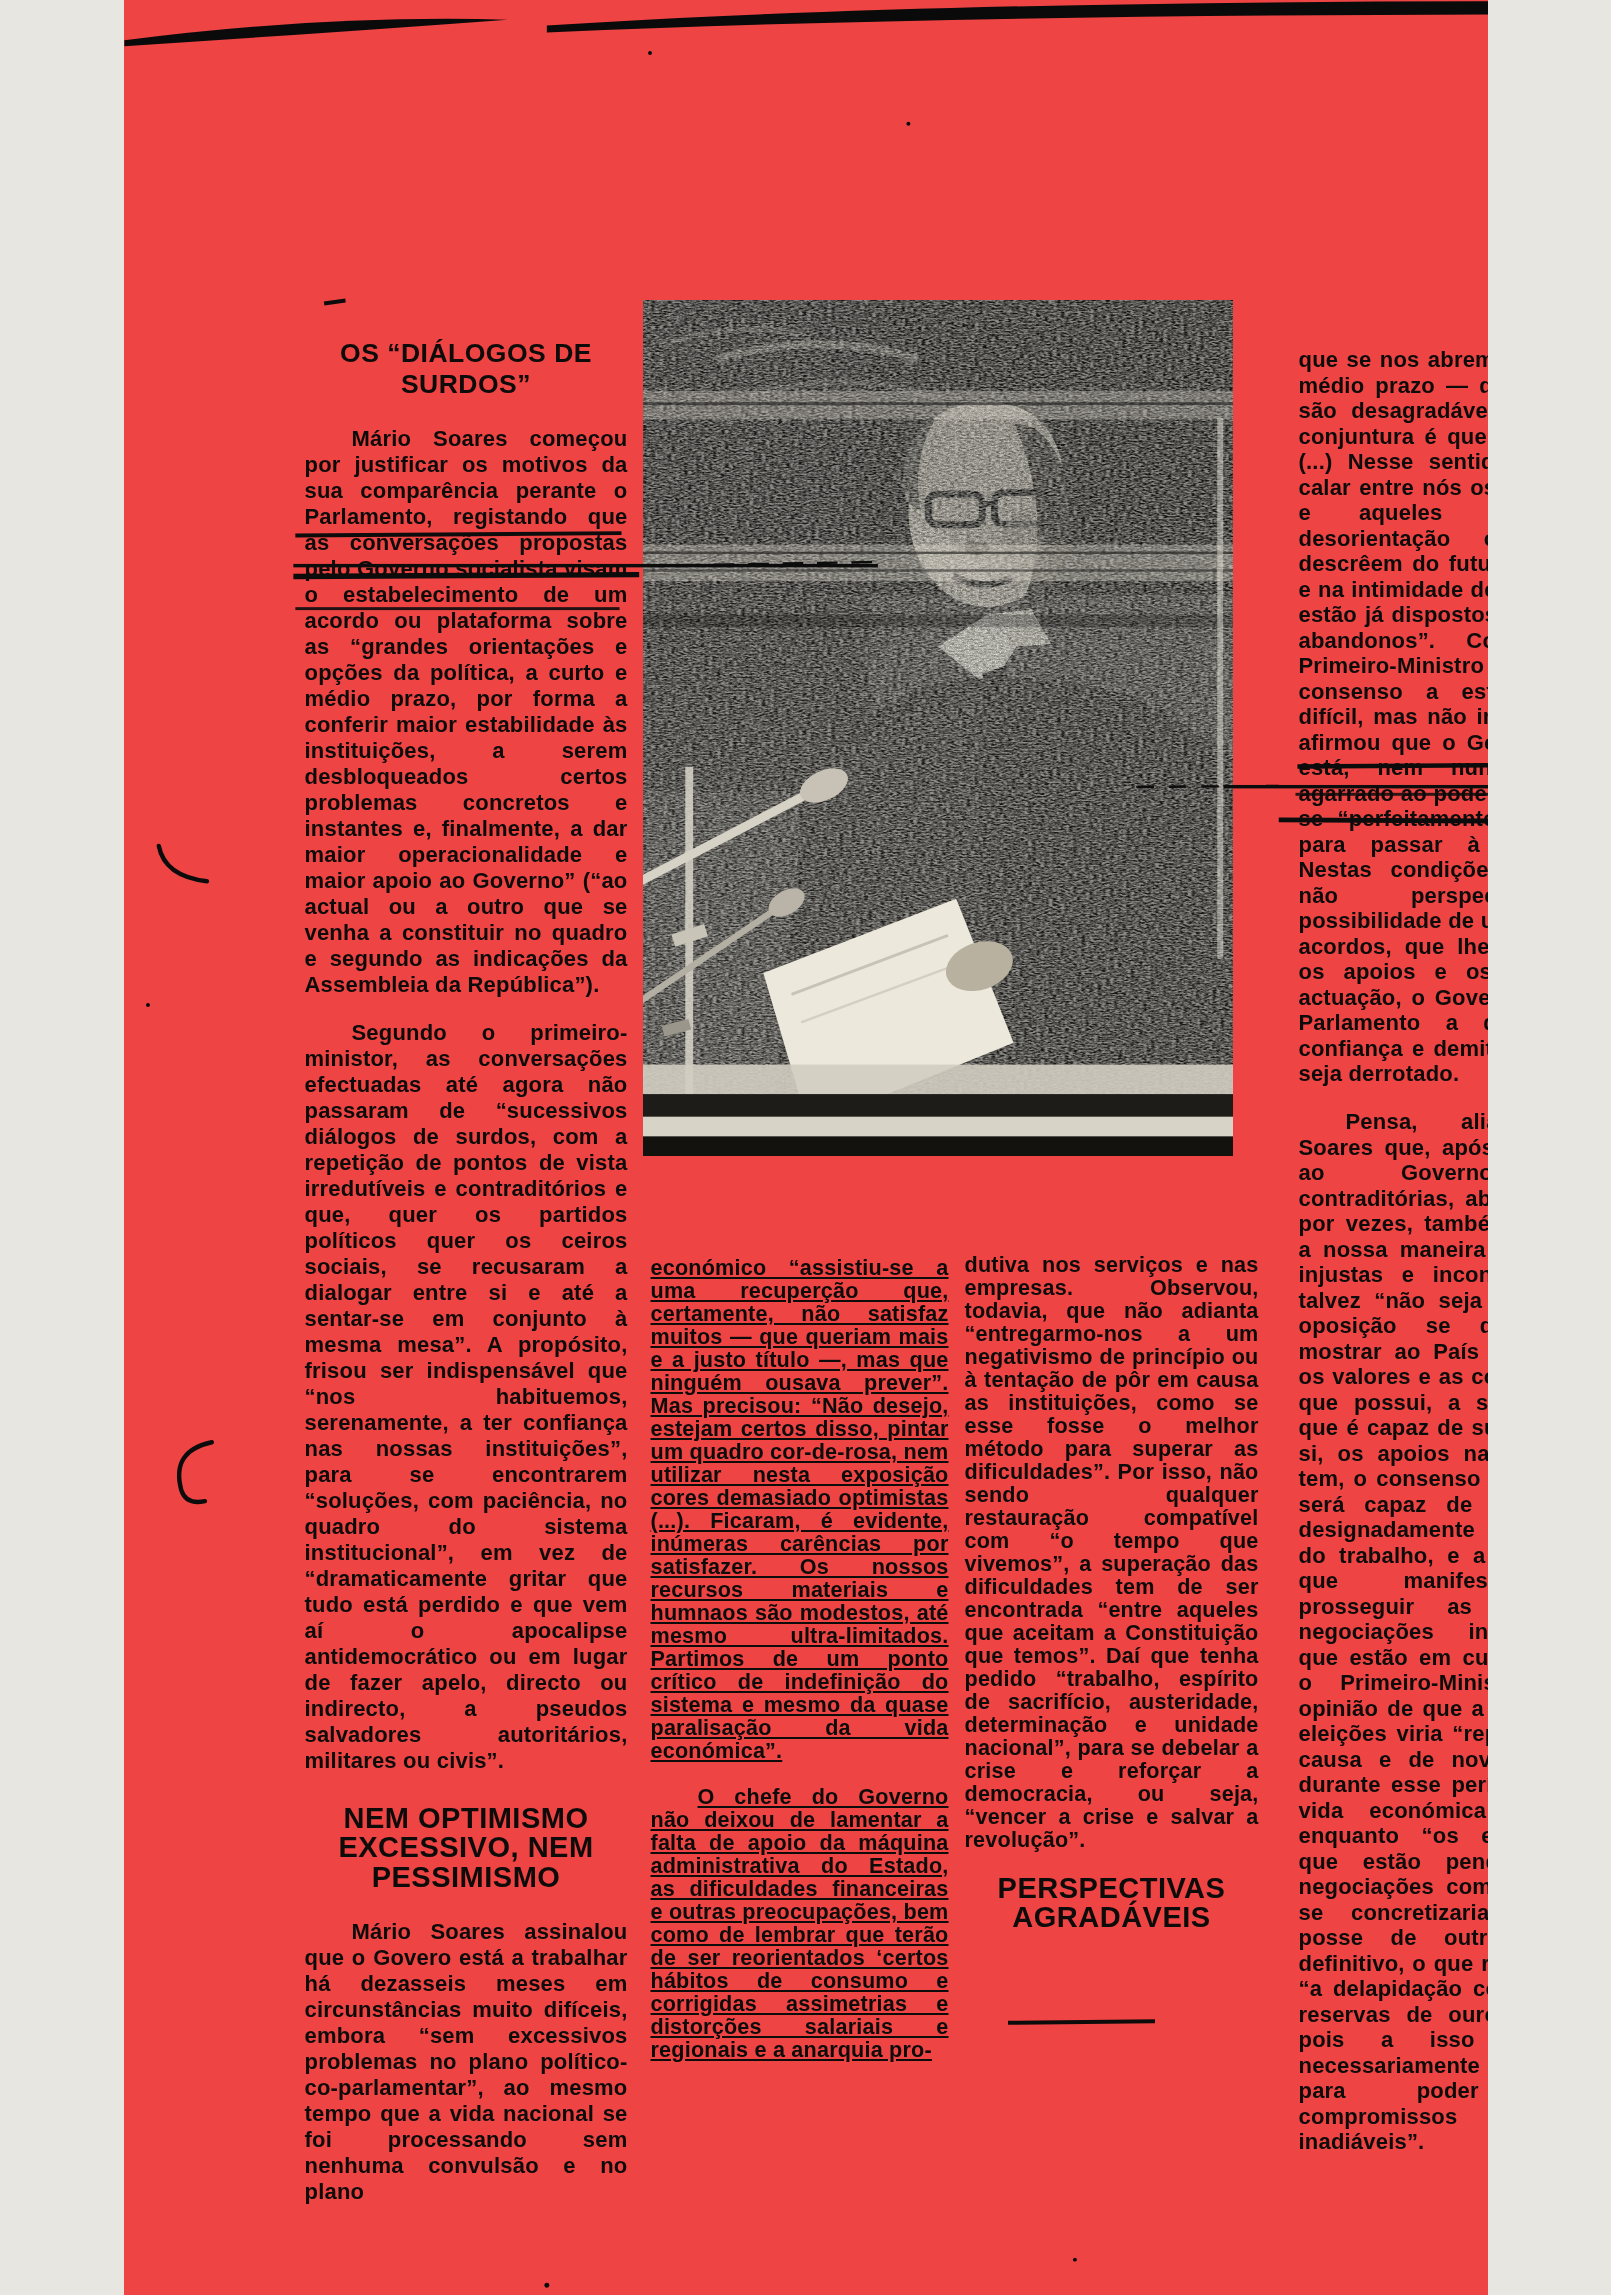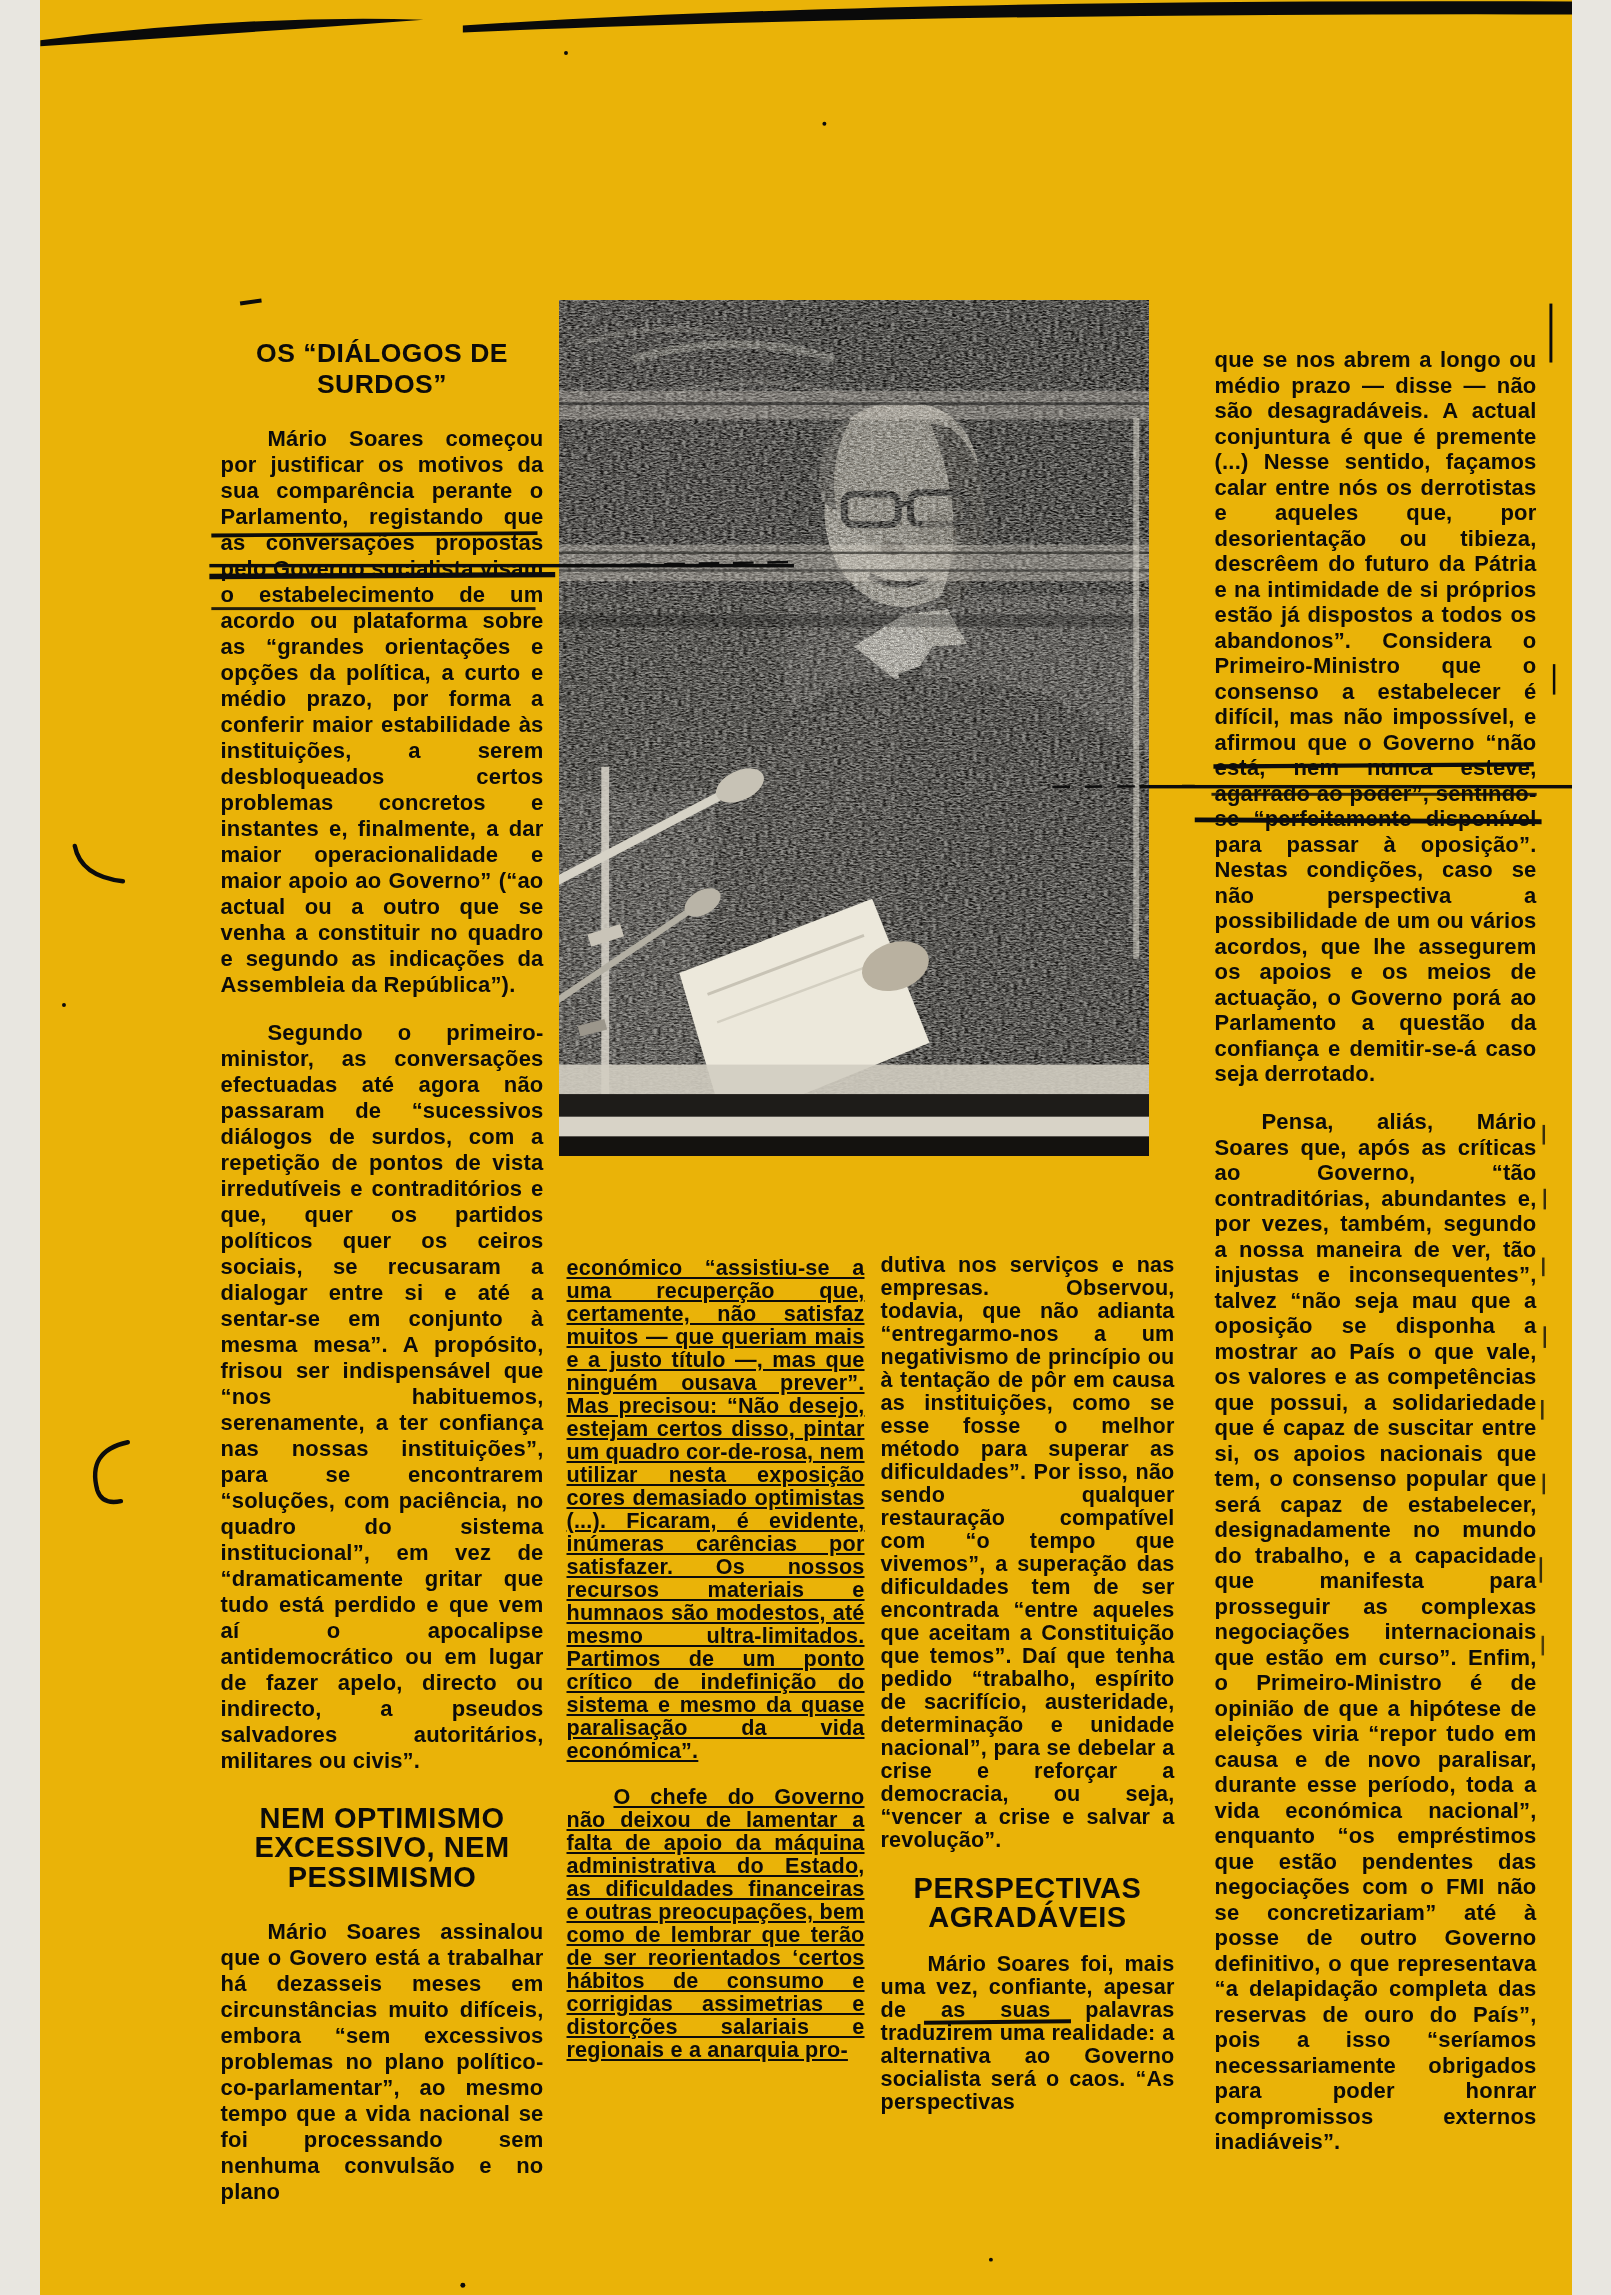--- a/index.html
+++ b/index.html
@@ -1,19 +1,19 @@
 <!DOCTYPE html>
 <html lang="pt" style="font-size:7.9px"><head>
 <meta charset="utf-8">
 <title>Recorte de jornal</title>
 <style>
   html,body{margin:0;padding:0;background:#e8e6e0;}
   .page{
-    position:relative;width:1532px;height:2295px;margin:0 auto;
-    background:#eab308;overflow:hidden;
+    position:relative;width:1364px;height:2295px;margin:0 auto;
+    background:#ef4444;overflow:hidden;
     font-family:"Liberation Sans",sans-serif;color:#0d0c0a;
   }
   .col{position:absolute;text-align:justify;font-weight:700;letter-spacing:0.2px;}
   .col p{margin:0 0 22.6px 0;}
   .col-left  {left:181px; top:338px;  width:323px; font-size:22px; line-height:26px;}
   .col-mid-a {left:527px;top:1256px; width:298px; font-size:21.6px; line-height:23px;text-decoration:underline;}
   .col-mid-b {left:841px;top:1253px; width:294px; font-size:21.6px; line-height:23px;}
   .col-right {left:1175px;top:347px;  width:322px; font-size:22px; line-height:25.5px;}
   .indent{text-indent:47px;}
   .headline{
@@ -131,21 +131,20 @@
   </div>
 
   <div class="col col-mid-a">
     <p>económico “assistiu-se a uma recuperção que, certamente, não satisfaz muitos — que queriam mais e a justo título —, mas que ninguém ousava prever”. Mas precisou: “Não desejo, estejam certos disso, pintar um quadro cor-de-rosa, nem utilizar nesta exposição cores demasiado optimistas (...). Ficaram, é evidente, inúmeras carências por satisfazer. Os nossos recursos materiais e humnaos são modestos, até mesmo ultra-limitados. Partimos de um ponto crítico de indefinição do sistema e mesmo da quase paralisação da vida económica”.</p>
     <p class="indent">O chefe do Governo não deixou de lamentar a falta de apoio da máquina administrativa do Estado, as dificuldades financeiras e outras preocupações, bem como de lembrar que terão de ser reorientados ‘certos hábitos de consumo e corrigidas assimetrias e distorções salariais e regionais e a anarquia pro-</p>
   </div>
 
   <div class="col col-mid-b">
     <p>dutiva nos serviços e nas empresas. Observou, todavia, que não adianta “entregarmo-nos a um negativismo de princípio ou à tentação de pôr em causa as instituições, como se esse fosse o melhor método para superar as dificuldades”. Por isso, não sendo qualquer restauração compatível com “o tempo que vivemos”, a superação das dificuldades tem de ser encontrada “entre aqueles que aceitam a Constituição que temos”. Daí que tenha pedido “trabalho, espírito de sacrifício, austeridade, determinação e unidade nacional”, para se debelar a crise e reforçar a democracia, ou seja, “vencer a crise e salvar a revolução”.</p>
     <h3 class="subhead" style="margin-top:6px;margin-bottom:19.7px;">PERSPECTIVAS AGRADÁVEIS</h3>
-    <p class="indent">Mário Soares foi, mais uma vez, confiante, apesar de as suas palavras traduzirem uma realidade: a alternativa ao Governo socialista será o caos. “As perspectivas</p>
   </div>
 
   <div class="col col-right">
     <p>que se nos abrem a longo ou médio prazo — disse — não são desagradáveis. A actual conjuntura é que é premente (...) Nesse sentido, façamos calar entre nós os derrotistas e aqueles que, por desorientação ou tibieza, descrêem do futuro da Pátria e na intimidade de si próprios estão já dispostos a todos os abandonos”. Considera o Primeiro-Ministro que o consenso a estabelecer é difícil, mas não impossível, e afirmou que o Governo “não está, nem nunca esteve, agarrado ao poder”, sentindo-se “perfeitamente disponível para passar à oposição”. Nestas condições, caso se não perspectiva a possibilidade de um ou vários acordos, que lhe assegurem os apoios e os meios de actuação, o Governo porá ao Parlamento a questão da confiança e demitir-se-á caso seja derrotado.</p>
     <p class="indent">Pensa, aliás, Mário Soares que, após as críticas ao Governo, “tão contraditórias, abundantes e, por vezes, também, segundo a nossa maneira de ver, tão injustas e inconsequentes”, talvez “não seja mau que a oposição se disponha a mostrar ao País o que vale, os valores e as competências que possui, a solidariedade que é capaz de suscitar entre si, os apoios nacionais que tem, o consenso popular que será capaz de estabelecer, designadamente no mundo do trabalho, e a capacidade que manifesta para prosseguir as complexas negociações internacionais que estão em curso”. Enfim, o Primeiro-Ministro é de opinião de que a hipótese de eleições viria “repor tudo em causa e de novo paralisar, durante esse período, toda a vida económica nacional”, enquanto “os empréstimos que estão pendentes das negociações com o FMI não se concretizariam” até à posse de outro Governo definitivo, o que representava “a delapidação completa das reservas de ouro do País”, pois a isso “seríamos necessariamente obrigados para poder honrar compromissos externos inadiáveis”.</p>
   </div>
 
   <div class="mid-rule"></div>
 
   <svg class="overlay" viewBox="0 0 3280 4672">

